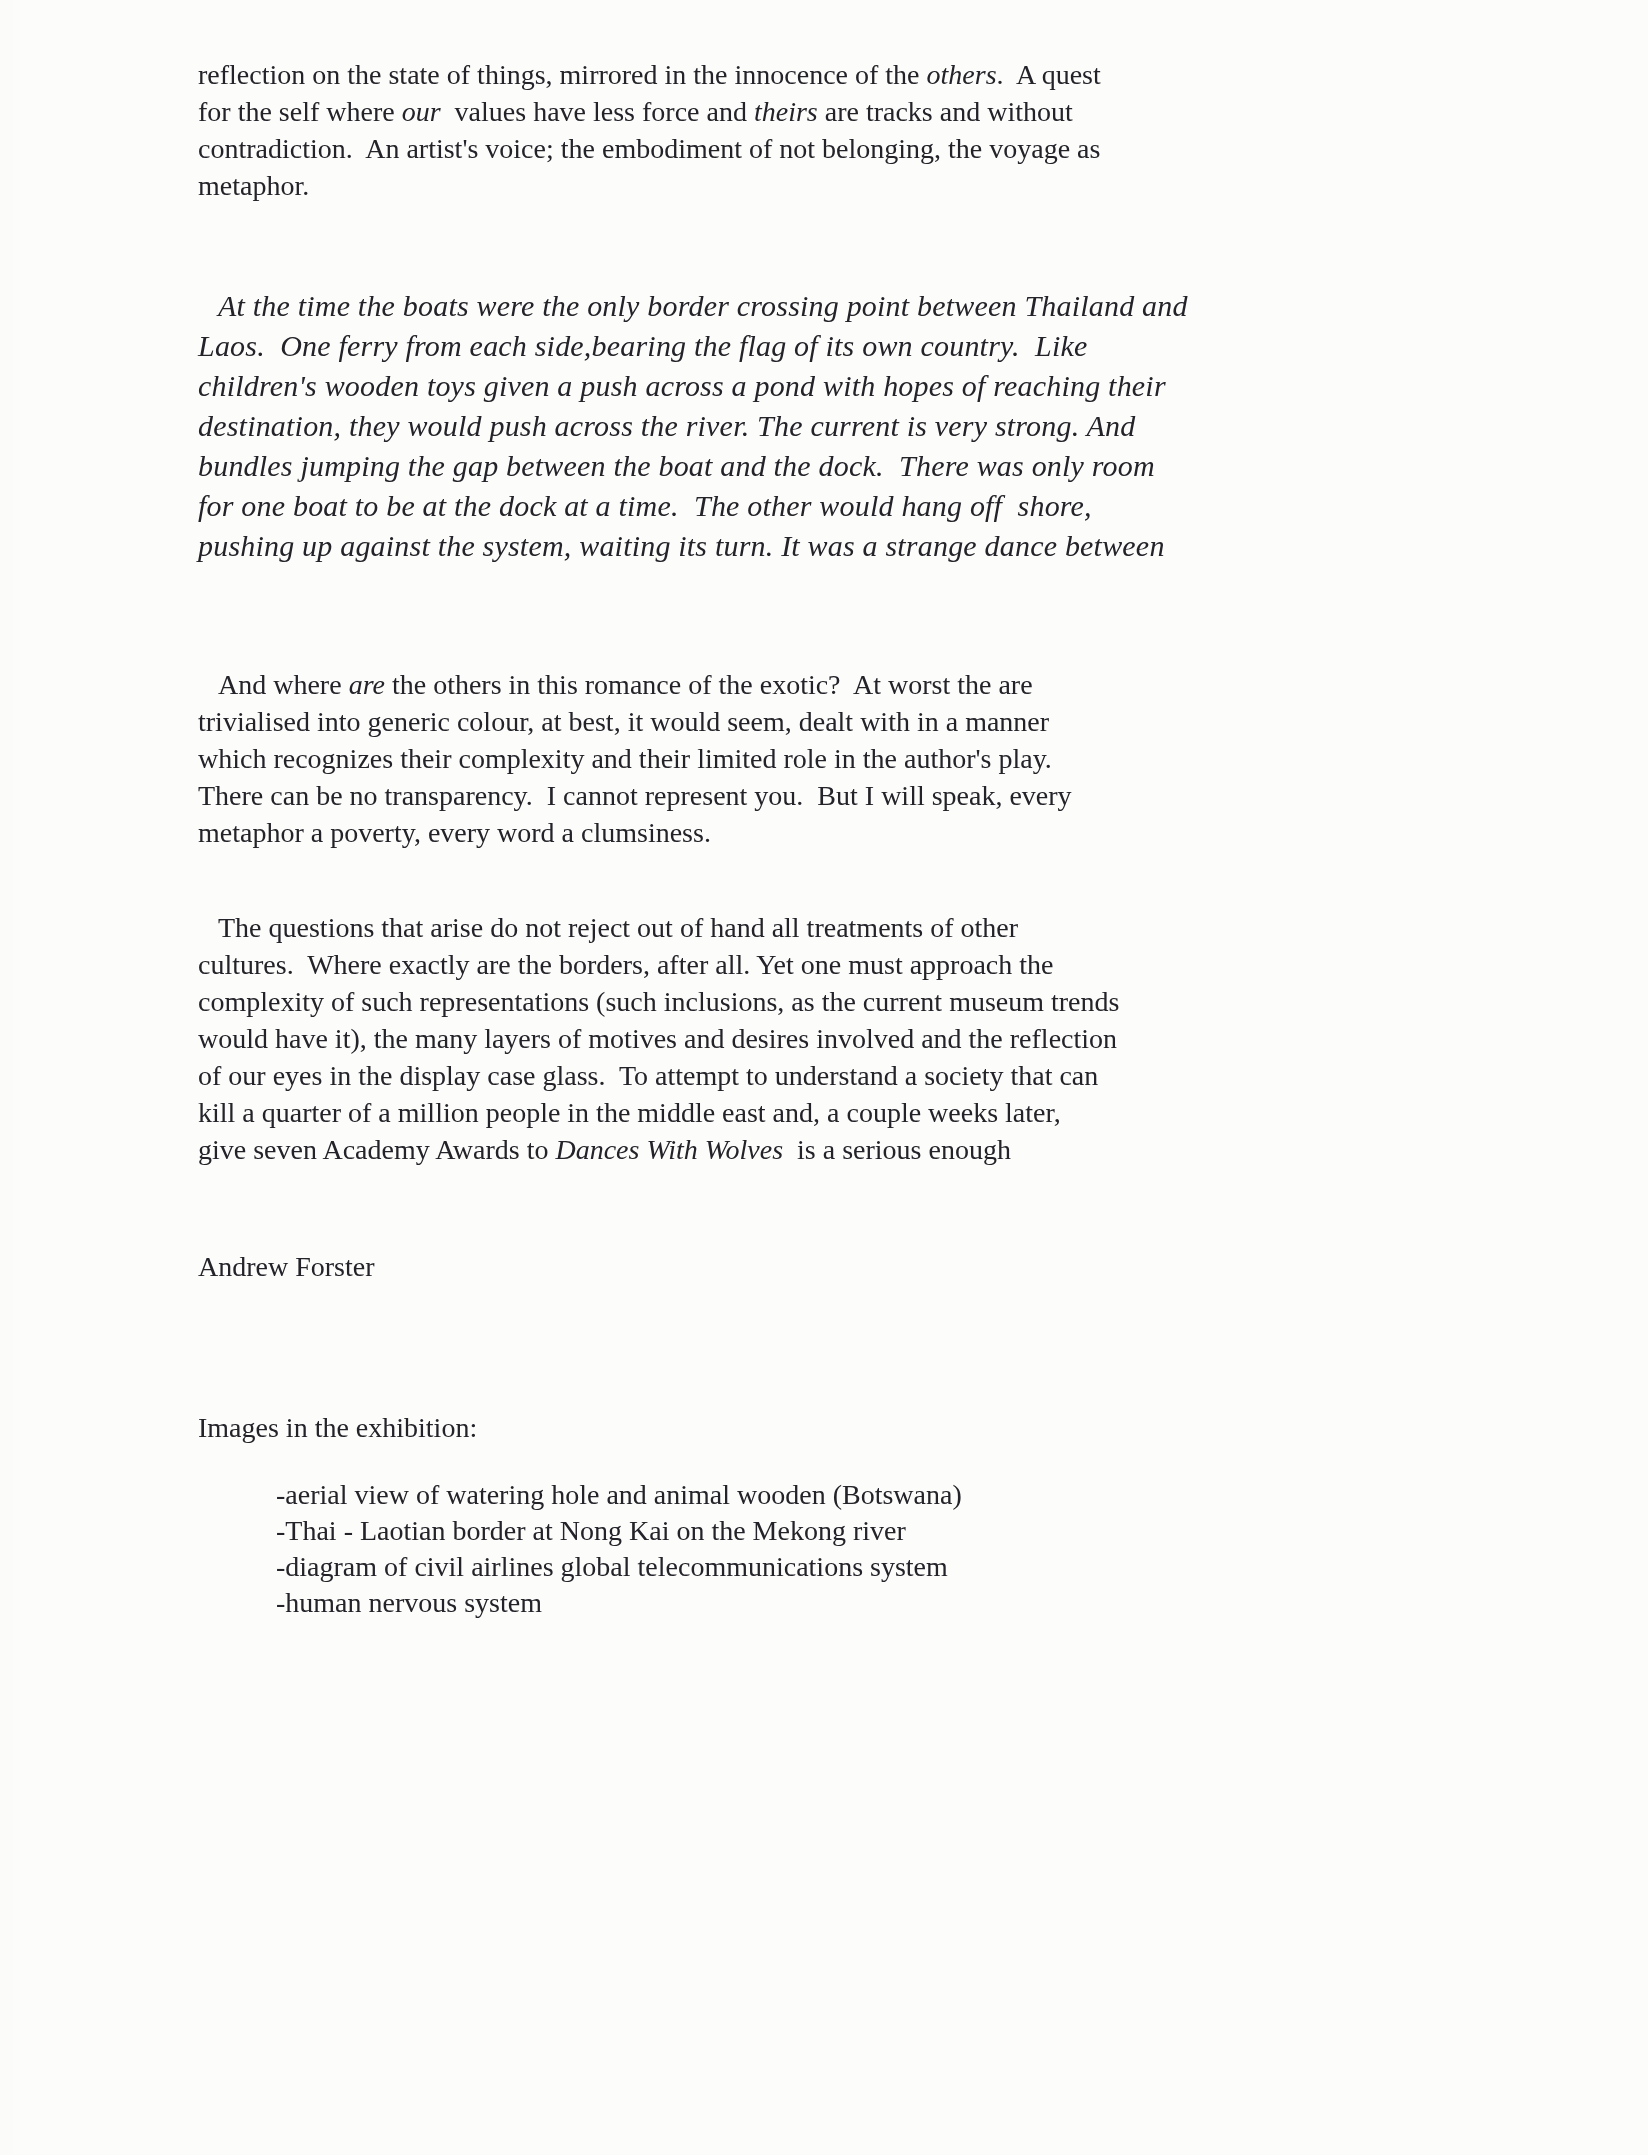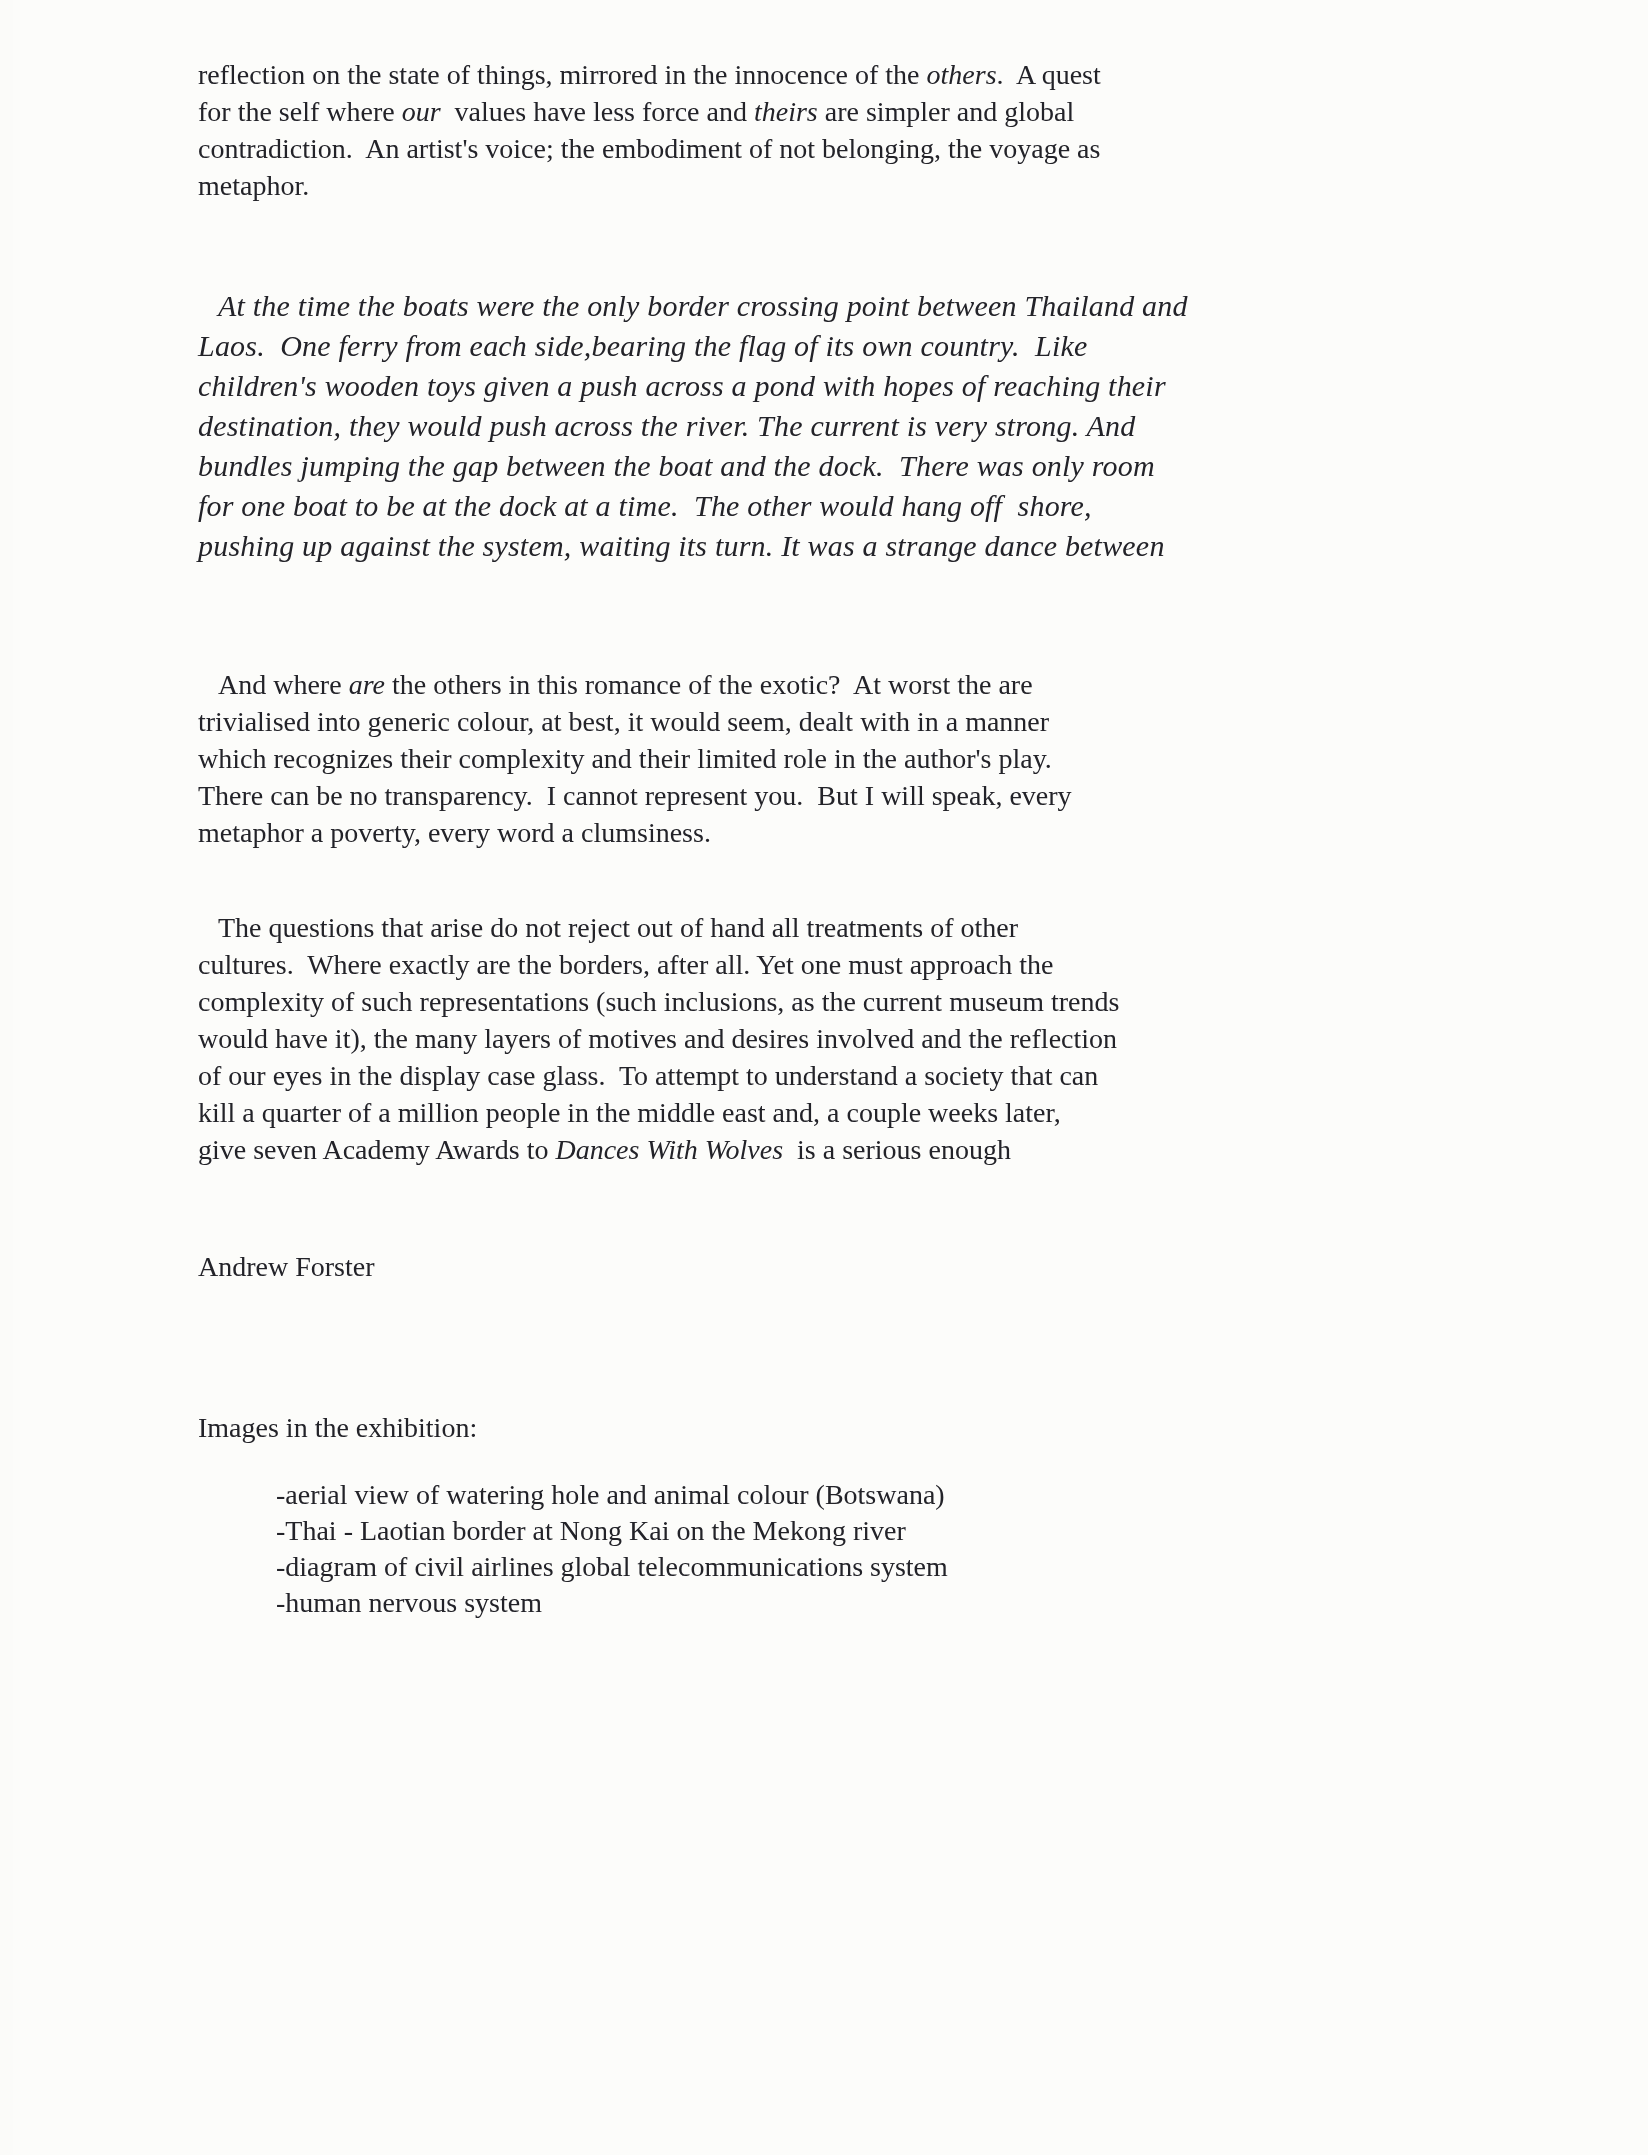--- a/index.html
+++ b/index.html
@@ -33,21 +33,21 @@
   .list .list-item{font-size:28px;line-height:36px;white-space:pre-wrap;}
 </style>
 </head>
 <body>
 
 <div class="page">
 
   <div id="paragraphs">
       <div class="para">
         <div class="line"><span>reflection on the state of things, mirrored in the innocence of the </span><span class="em">others</span><span>.  A quest</span></div>
-        <div class="line"><span>for the self where </span><span class="em">our</span><span>  values have less force and </span><span class="em">theirs</span><span> are simpler and global</span></div>
+        <div class="line"><span>for the self where </span><span class="em">our</span><span>  values have less force and </span><span class="em">theirs</span><span> are tracks and without</span></div>
         <div class="line"><span>contradiction.  An artist's voice; the embodiment of not belonging, the voyage as</span></div>
         <div class="line"><span>metaphor.</span></div>
       </div>
       <div class="para it">
         <div class="line ind"><span>At the time the boats were the only border crossing point between Thailand and</span></div>
         <div class="line"><span>Laos.  One ferry from each side,bearing the flag of its own country.  Like</span></div>
         <div class="line"><span>children's wooden toys given a push across a pond with hopes of reaching their</span></div>
         <div class="line"><span>destination, they would push across the river. The current is very strong. And</span></div>
         <div class="line"><span>bundles jumping the gap between the boat and the dock.  There was only room</span></div>
         <div class="line"><span>for one boat to be at the dock at a time.  The other would hang off  shore,</span></div>
@@ -69,19 +69,19 @@
         <div class="line"><span>kill a quarter of a million people in the middle east and, a couple weeks later,</span></div>
         <div class="line"><span>give seven Academy Awards to </span><span class="em">Dances With Wolves</span><span>  is a serious enough</span></div>
       </div>
     </div>
 
   <div class="signature">Andrew Forster</div>
 
   <div class="heading">Images in the exhibition:</div>
 
   <div class="list">
-    <div class="list-item">-aerial view of watering hole and animal colour (Botswana)</div>
+    <div class="list-item">-aerial view of watering hole and animal wooden (Botswana)</div>
     <div class="list-item">-Thai - Laotian border at Nong Kai on the Mekong river</div>
     <div class="list-item">-diagram of civil airlines global telecommunications system</div>
     <div class="list-item">-human nervous system</div>
   </div>
 
 </div>
 
 </body></html>

